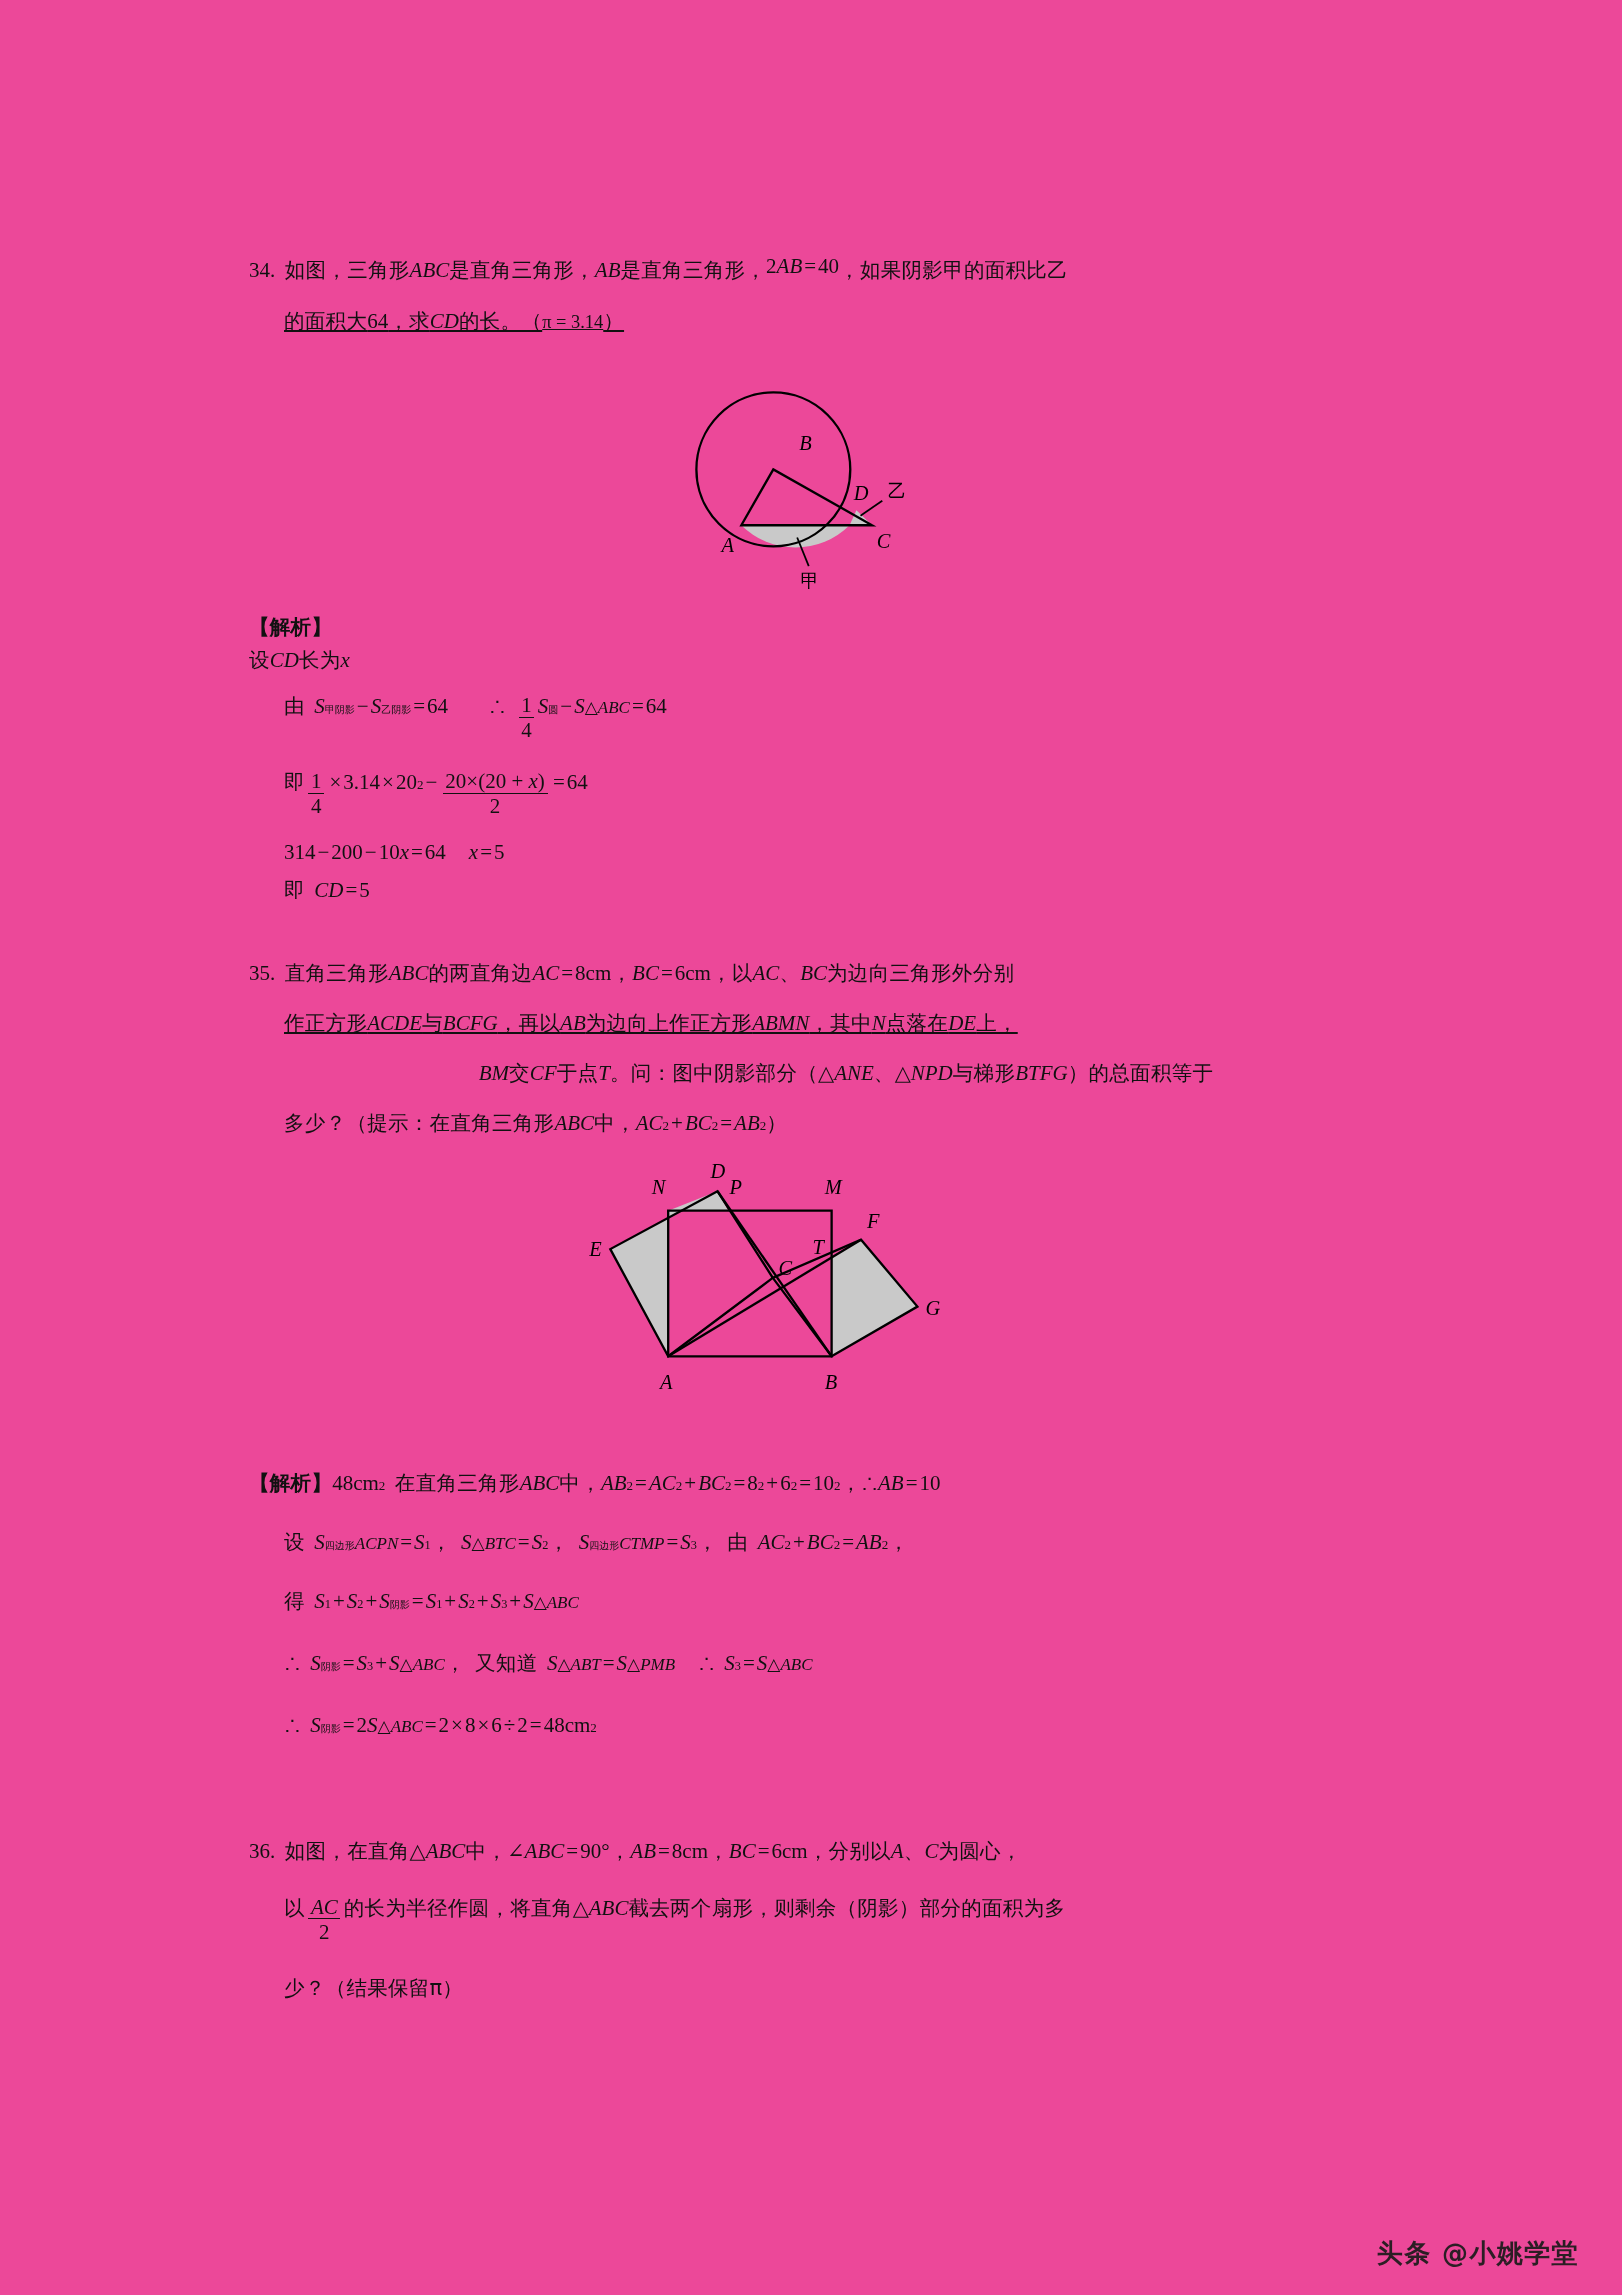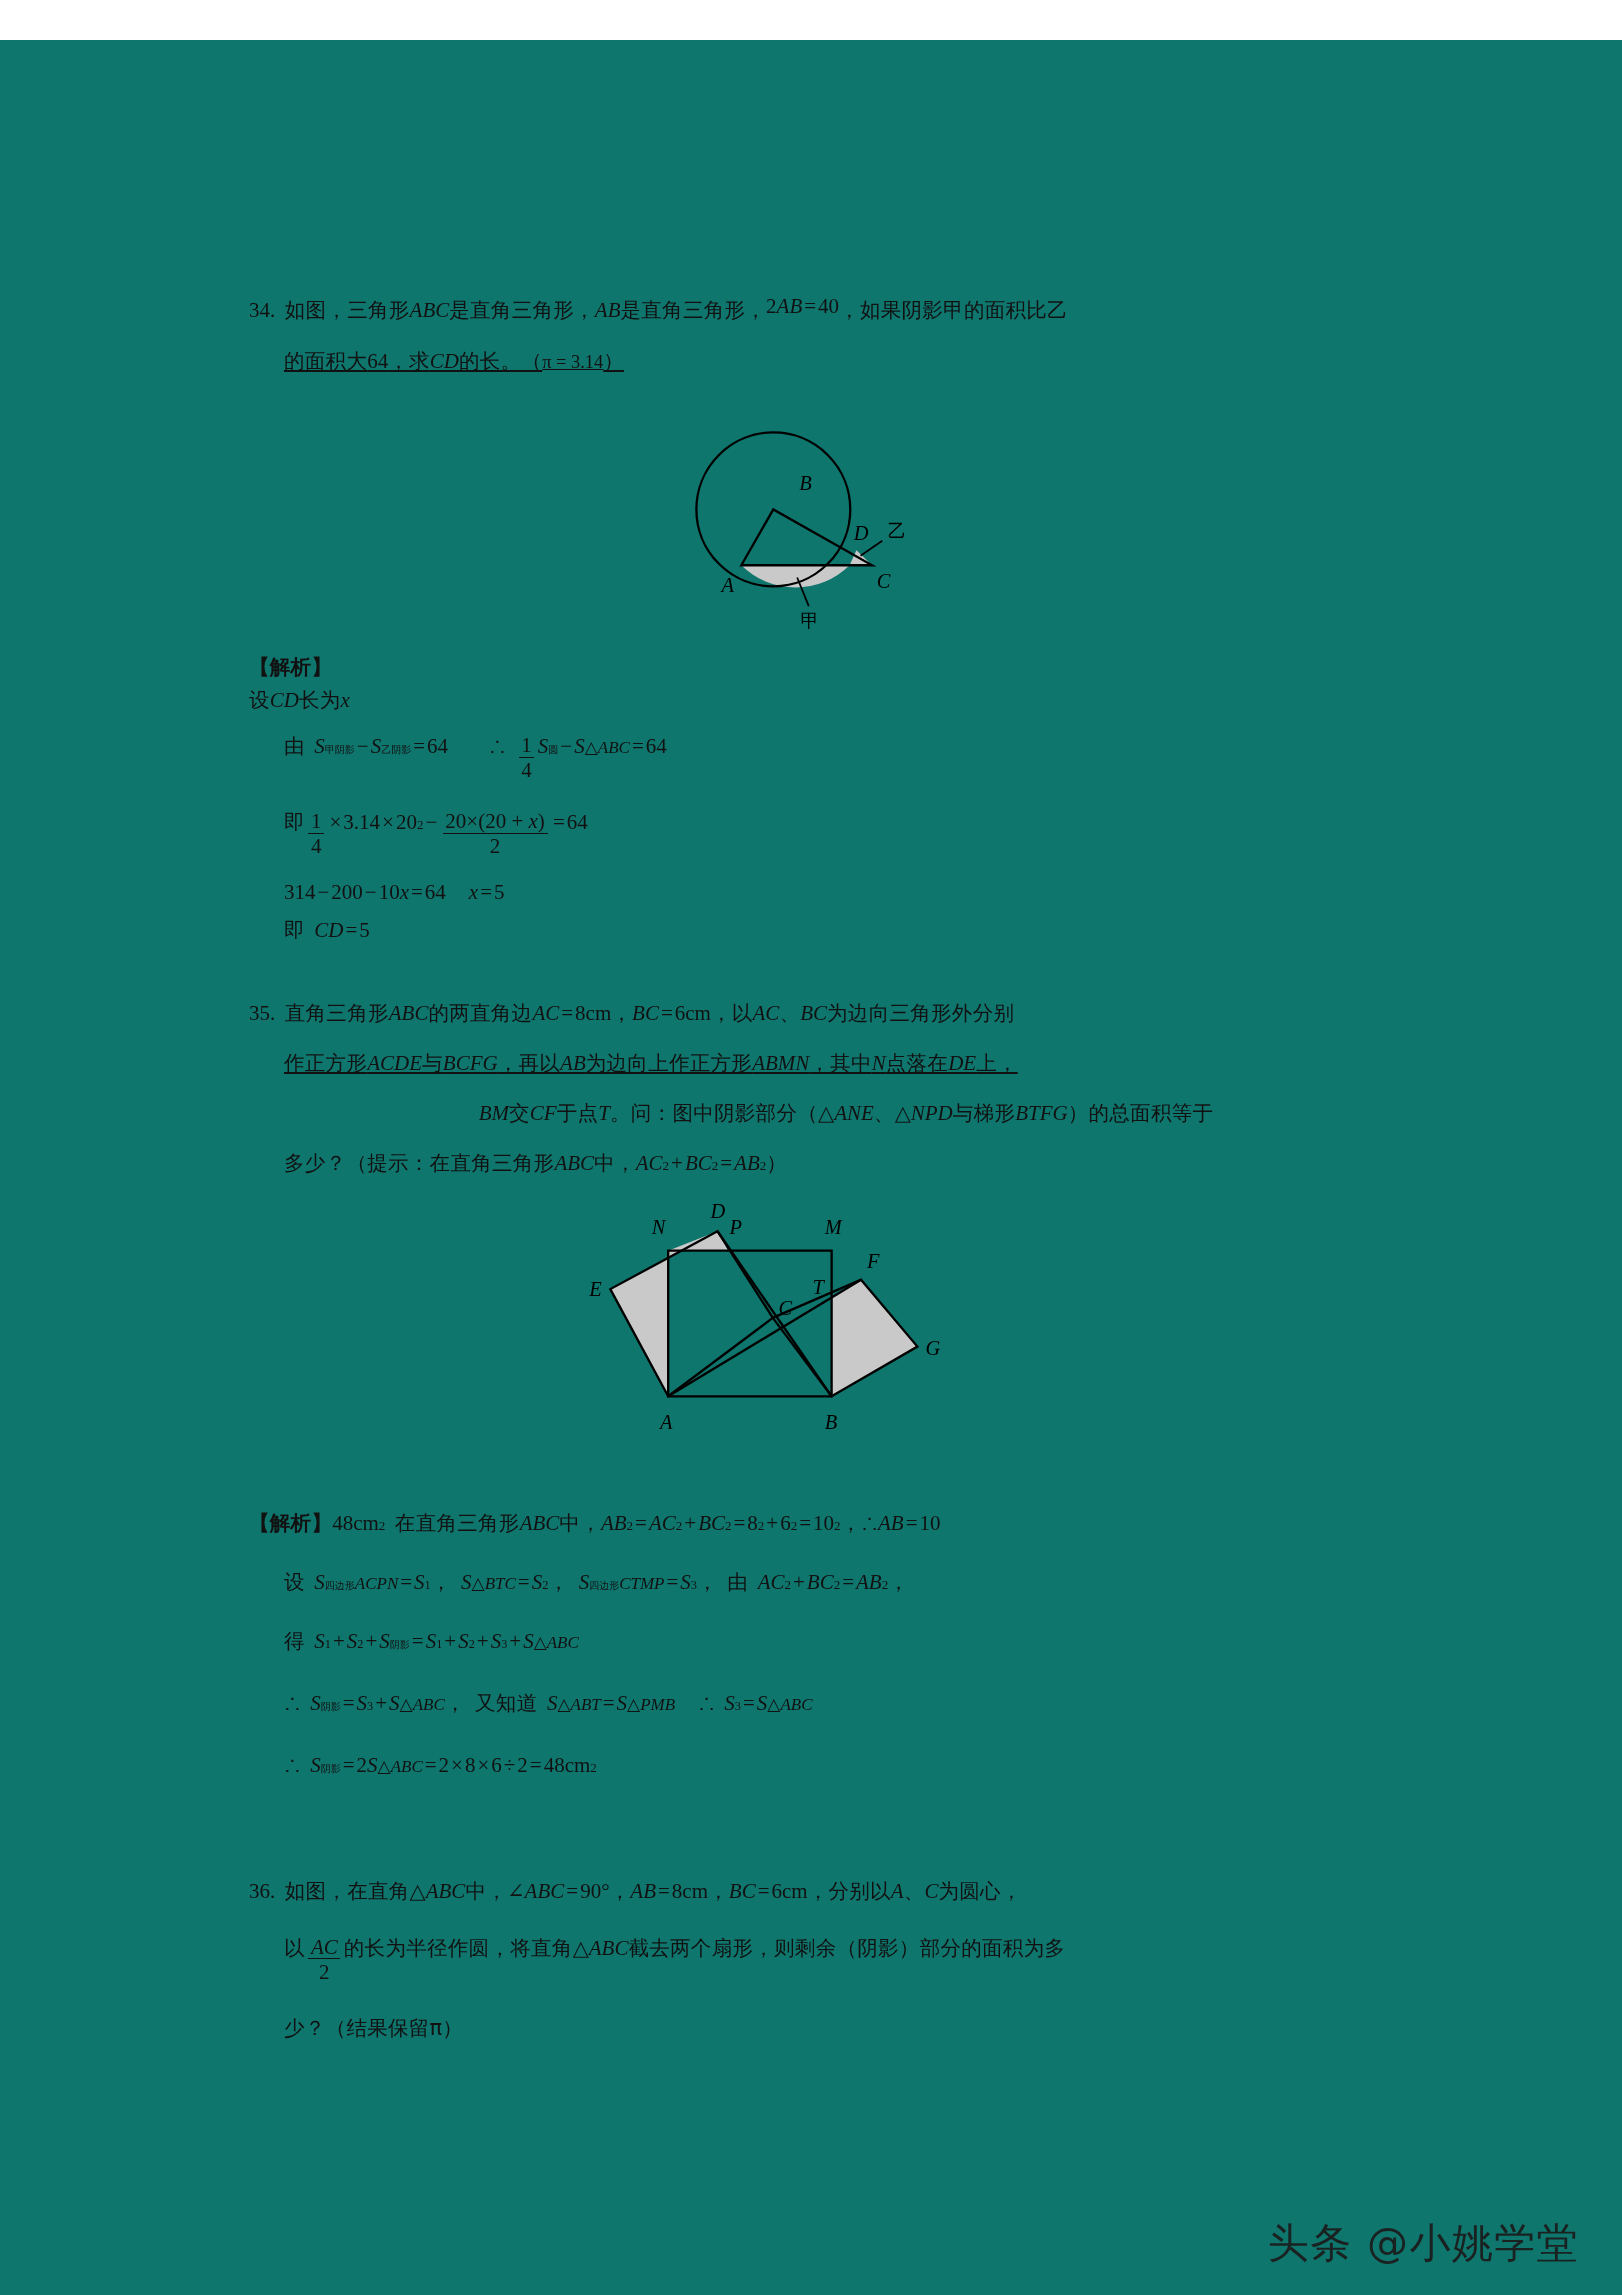--- a/index.html
+++ b/index.html
@@ -2,21 +2,21 @@
 <html lang="zh" style="font-size:11px"><head>
 <meta charset="utf-8">
 <title>math-worksheet-page</title>
 <style>
   html,body{margin:0;padding:0;background:#ffffff;}
   body{
     width:1623px;height:2295px;position:relative;overflow:hidden;
     font-family:"Liberation Serif","DejaVu Serif",serif;
     color:#111;
   }
-  .page{position:absolute;inset:0;background:#0f766e;margin-top:40px;}
+  .page{position:absolute;inset:0;background:#ec4899;}
 
   
   .qblock{position:absolute;left:249px;width:1159px;}
   .qline{
     display:flex;align-items:baseline;flex-wrap:nowrap;
     white-space:nowrap;
     font-size:20.5px;line-height:1.0;
   }
   .cn{font-family:"DejaVu Sans","Liberation Sans",sans-serif;font-size:20.5px;letter-spacing:0.3px;}
   .num{font-family:"Liberation Serif",serif;font-size:21px;}
@@ -41,21 +41,21 @@
 
   
   .fig{position:absolute;}
   svg{display:block;overflow:visible;}
   .lbl{font-family:"Liberation Serif","DejaVu Serif",serif;font-style:italic;font-size:30px;}
   .lblcn{font-family:"DejaVu Sans",sans-serif;font-style:normal;font-size:27px;}
 
   .watermark{
     position:absolute;right:44px;bottom:24px;
     font-family:"DejaVu Sans","Liberation Sans",sans-serif;
-    font-size:41px;font-weight:400;color:#1b1b1b;letter-spacing:1.4px;
+    font-size:26px;font-weight:700;color:#1b1b1b;letter-spacing:1.4px;
     opacity:.92;white-space:nowrap;
   }
 </style>
 </head>
 <body>
 
 <div class="page">
 
   <div class="qblock" style="top:260px;">
     <div class="qline">

